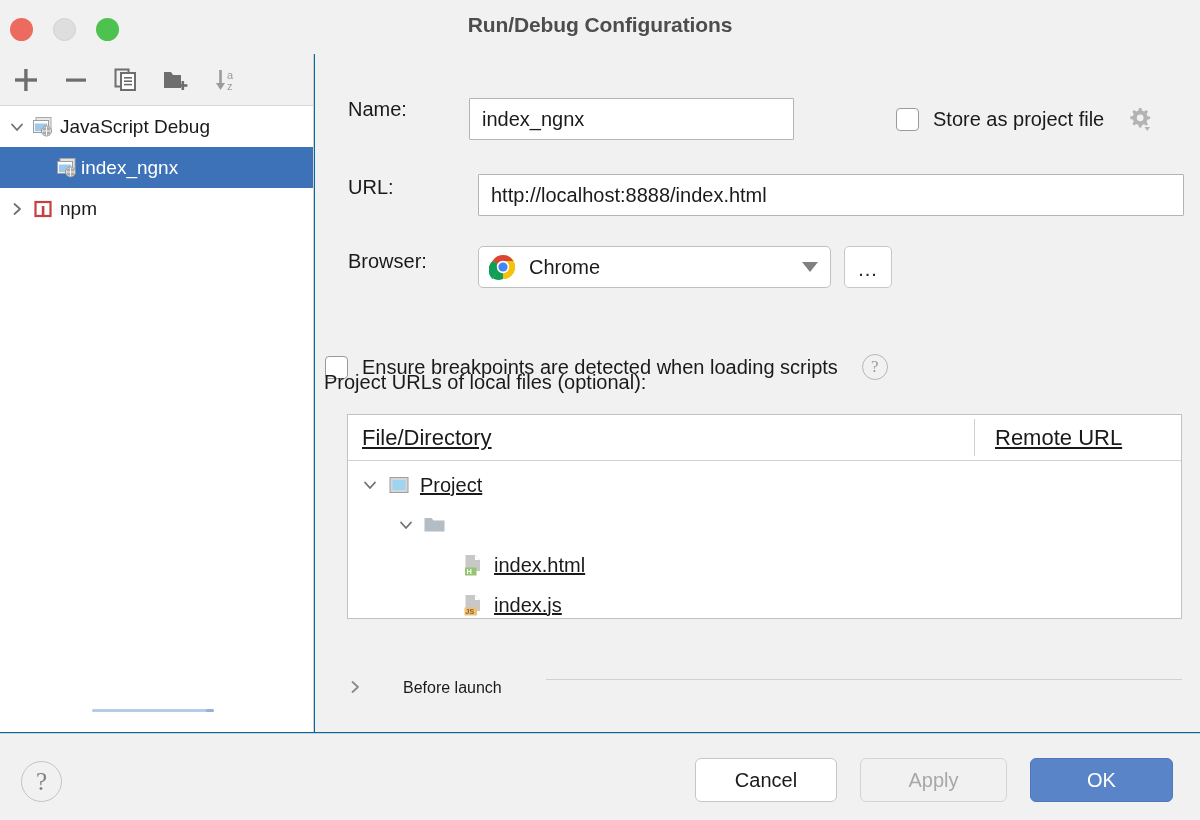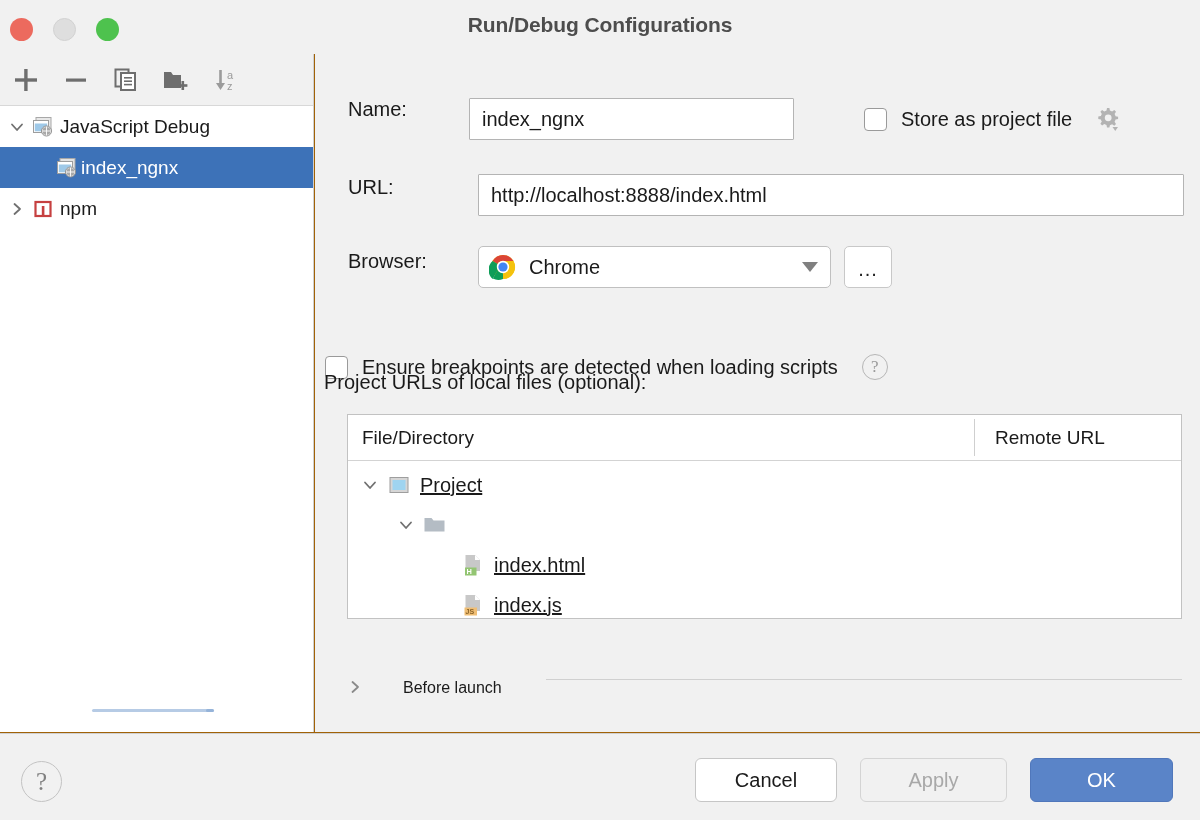--- a/index.html
+++ b/index.html
@@ -7,21 +7,21 @@
     width: 1200px; height: 820px;
     font-family: "Liberation Sans", sans-serif;
     background: #f0f0f0;
     overflow: hidden;
     -webkit-font-smoothing: antialiased;
   }
 
   #app {
     position: relative;
     width: 1200px; height: 820px;
-    background: #a16207;
+    background: #0369a1;
   }
 
   
   .titlebar {
     position: absolute; left: 0; top: 0; width: 1200px; height: 54px;
     background: #f1f1f1;
   }
   .traffic { position: absolute; top: 18px; display: flex; gap: 20px; left: 10px; }
   .tl { width: 23px; height: 23px; border-radius: 50%; }
   .tl-red { background: #ec6a5e; }
@@ -153,21 +153,21 @@
     position: absolute;
     background: #ffffff;
     border: 1px solid #c2c2c2;
   }
   .table-head {
     height: 46px;
     border-bottom: 1px solid #d3d3d3;
     display: flex; align-items: center;
     position: relative;
   }
-  .th { font-size: 19px; color: #1a1a1a; padding-left: 14px; }
+  .th { font-size: 22px; color: #1a1a1a; padding-left: 14px; text-decoration: underline; }
   .col-div {
     position: absolute; top: 4px; bottom: 4px; width: 1px; background: #cfcfcf;
   }
   .trow {
     height: 40px; display: flex; align-items: center;
     font-size: 20px; color: #1a1a1a; white-space: nowrap; text-decoration: underline;
   }
   .trow .tw-arrow { width: 28px; flex: 0 0 28px; display:flex; align-items:center; justify-content:center; }
   .trow .tw-icon  { width: 30px; flex: 0 0 30px; display:flex; align-items:center; justify-content:center; }
   .trow .tw-label { margin-left: 6px; }
@@ -319,21 +319,21 @@
     </div>
   </div>
 
   <div class="right-pane">
 
     <div class="form-row" style="left:33px; top:44px;">
       <span class="fld-label">Name:</span>
     </div>
     <div class="textfield" style="position:absolute; left:154px; top:44px; width:325px;">index_ngnx</div>
 
-    <div class="form-row" style="left:549px; top:51px; gap:14px;">
+    <div class="form-row" style="left:581px; top:51px; gap:14px;">
       <span class="checkbox"></span>
       <span class="fld-label">Store as project file</span>
       <span style="margin-left:8px;">
         <svg width="28" height="28" viewBox="0 0 28 28">
           <path d="M13 3 h2.4 l0.5 2.6 a7.5 7.5 0 0 1 2.2 0.95 l2.2-1.45 1.7 1.7 -1.45 2.2 a7.5 7.5 0 0 1 0.95 2.2 l2.6 0.5 v2.4 l-2.6 0.5 a7.5 7.5 0 0 1 -0.95 2.2 l1.45 2.2 -1.7 1.7 -2.2-1.45 a7.5 7.5 0 0 1 -2.2 0.95 L15.4 22.6 h-2.4 l-0.5-2.6 a7.5 7.5 0 0 1 -2.2-0.95 l-2.2 1.45 -1.7-1.7 1.45-2.2 a7.5 7.5 0 0 1 -0.95-2.2 L4.3 14 v-2.4 l2.6-0.5 a7.5 7.5 0 0 1 0.95-2.2 L6.4 6.7 8.1 5 l2.2 1.45 a7.5 7.5 0 0 1 2.2-0.95 Z" fill="#b3b3b3"></path>
           <circle cx="14.2" cy="12.8" r="3.4" fill="#f1f1f1"></circle>
           <path d="M18.5 22 L24 22 L21.25 26 Z" fill="#b3b3b3"></path>
         </svg>
       </span>
     </div>

